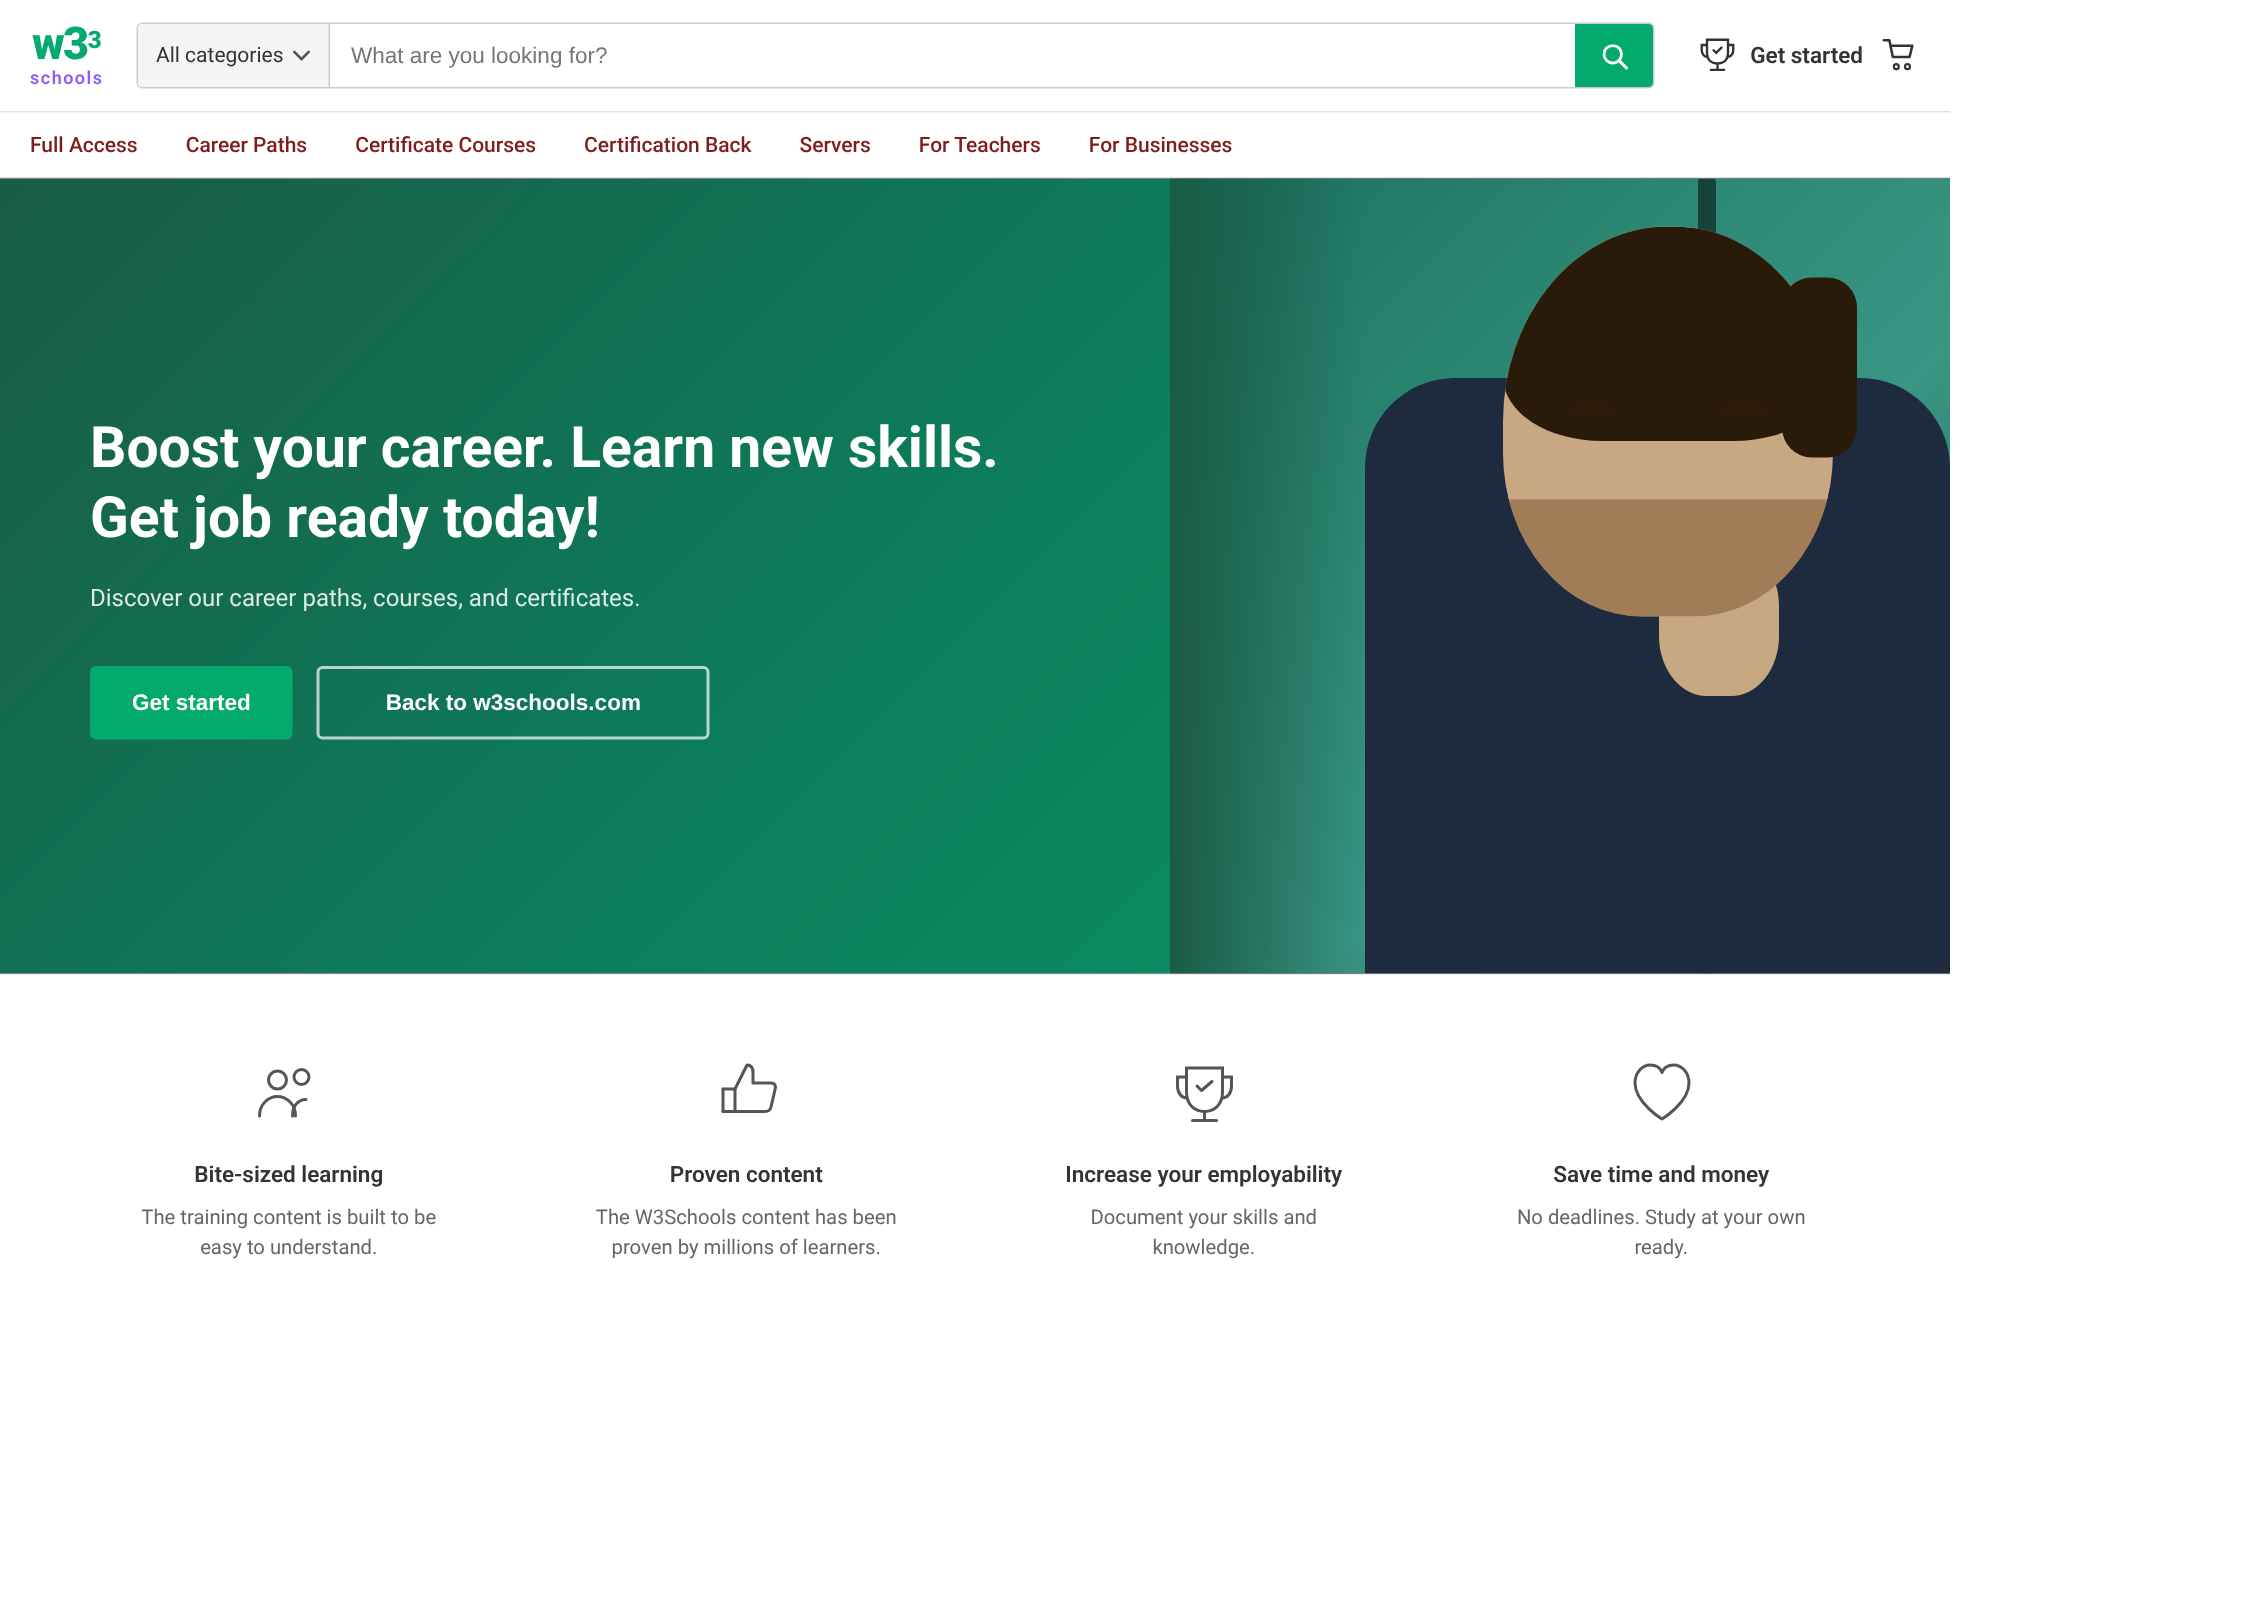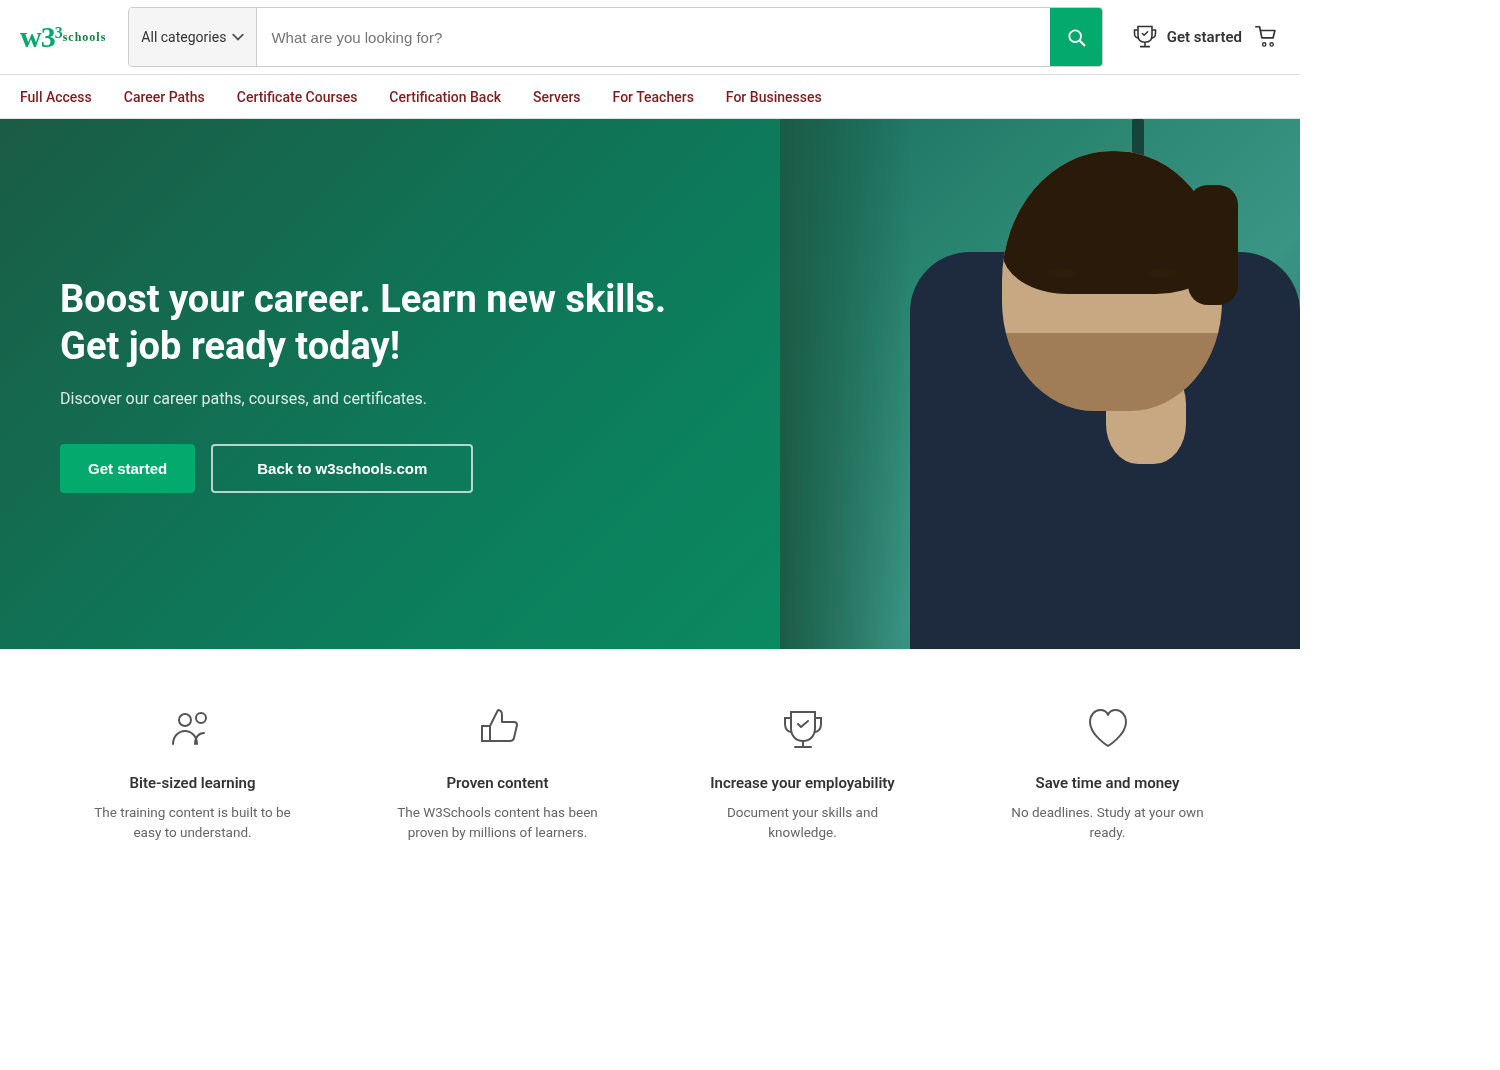--- a/index.html
+++ b/index.html
@@ -9,46 +9,45 @@
     .header {
       display: flex;
       align-items: center;
       padding: 10px 20px;
       border-bottom: 1px solid #e0e0e0;
       gap: 12px;
       height: 75px;
     }
     .logo-wrap {
       display: flex;
-      flex-direction: row;
+      flex-direction: column;
       align-items: center;
       margin-right: 10px;
       flex-shrink: 0;
-      font-family: Liberation Serif, serif;
     }
     .logo-w3 {
       font-size: 28px;
       font-weight: 900;
       color: #04AA6D;
       line-height: 1;
       letter-spacing: -1px;
     }
     .logo-schools {
       font-size: 12px;
-      color: #15803d;
+      color: #8b5cf6;
       font-weight: 600;
       letter-spacing: 1px;
     }
     .search-bar {
       display: flex;
       flex: 1;
       border: 1.5px solid #ccc;
       border-radius: 4px;
       overflow: hidden;
-      height: 60px;
+      height: 44px;
     }
     .category-dropdown {
       display: flex;
       align-items: center;
       padding: 0 12px;
       background: #f5f5f5;
       border-right: 1.5px solid #ccc;
       font-size: 14px;
       color: #333;
       cursor: pointer;

